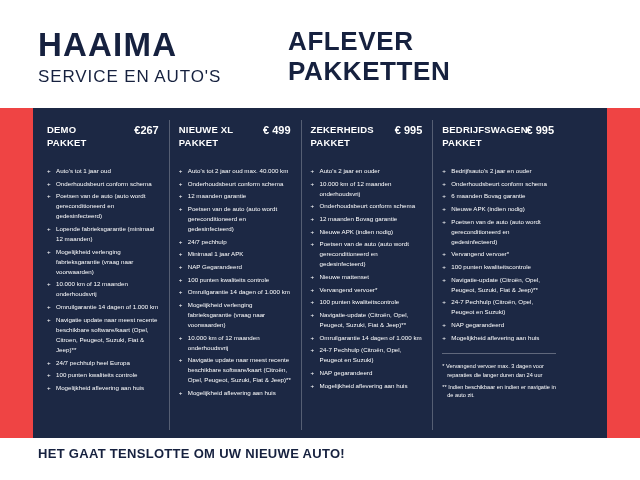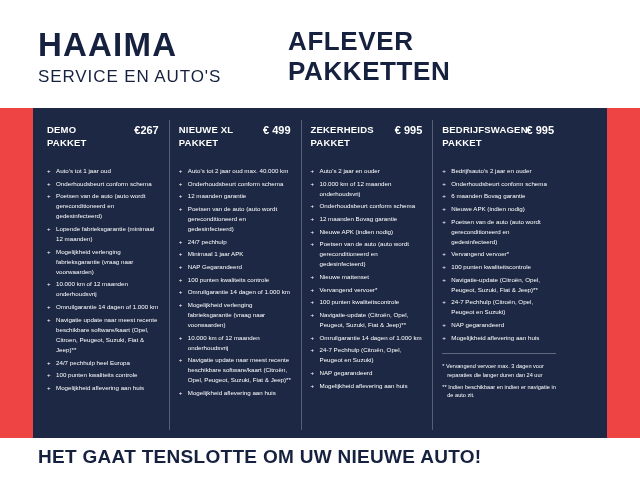--- a/index.html
+++ b/index.html
@@ -138,21 +138,21 @@
   
   .footer {
     position: absolute;
     left: 0; top: 438px;
     width: 640px; height: 42px;
     background: #ffffff;
   }
   .footer-text {
     position: absolute;
     left: 38px; top: 8px;
-    font-size: 19px;
+    font-size: 13px;
     font-weight: bold;
     letter-spacing: 0.3px;
     color: #16213f;
   }
 </style>
 </head>
 <body>
 
 <div id="page">
 

